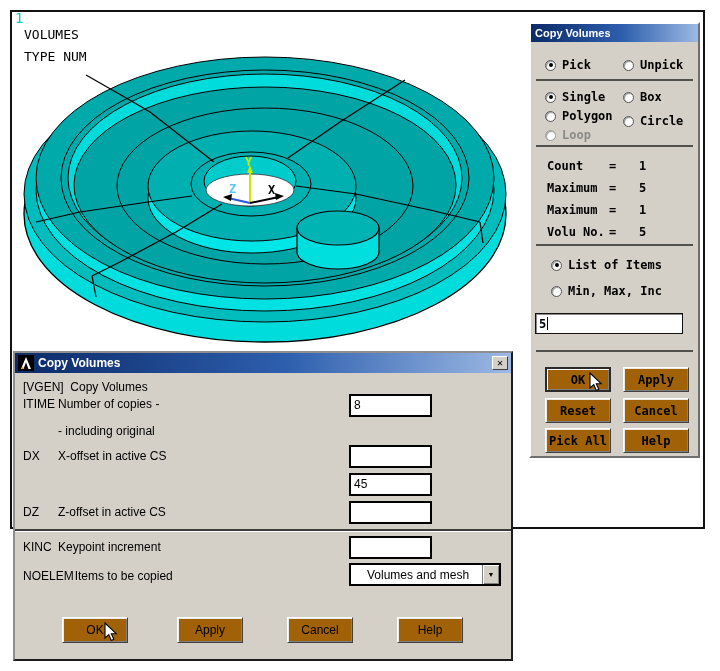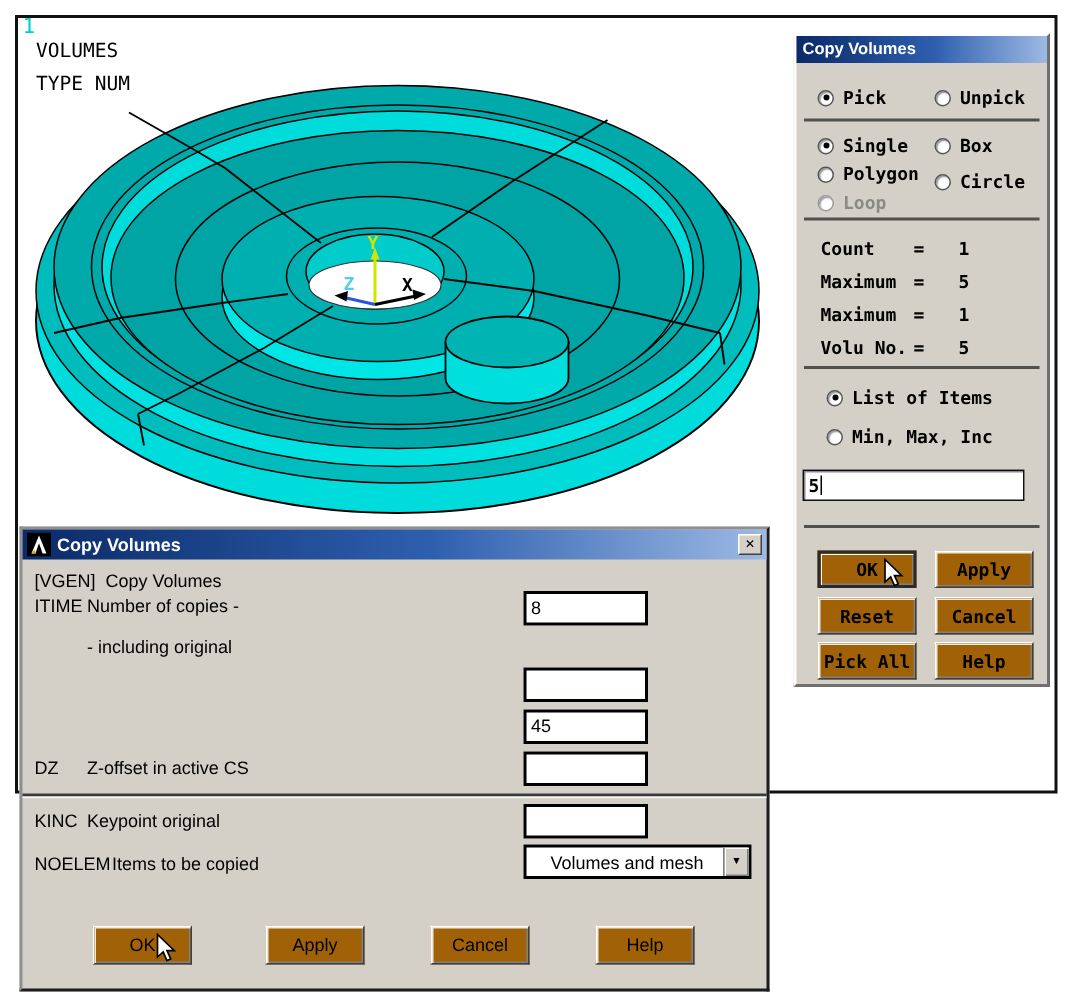--- a/index.html
+++ b/index.html
@@ -258,35 +258,39 @@
   <div class="frow" style="top:44px;">
     <span class="fcode">ITIME</span>
     <span>Number of copies -</span>
   </div>
   <div class="vinput" style="top:41px;"><span>8</span></div>
 
   <div class="frow" style="top:71px;left:43px;">
     <span>- including original</span>
   </div>
 
+  <div class="frow" style="top:96px;">
+    <span class="fcode">DX</span>
+    <span>X-offset in active CS</span>
+  </div>
   <div class="vinput" style="top:92px;"><span></span></div>
 
   <div class="vinput" style="top:120px;"><span>45</span></div>
 
   <div class="frow" style="top:152px;">
     <span class="fcode">DZ</span>
     <span>Z-offset in active CS</span>
   </div>
   <div class="vinput" style="top:148px;"><span></span></div>
 
   <div class="hsep" style="top:176px;"></div>
 
   <div class="frow" style="top:187px;">
     <span class="fcode">KINC</span>
-    <span>Keypoint original</span>
+    <span>Keypoint increment</span>
   </div>
   <div class="vinput" style="top:183px;"><span></span></div>
 
   <div class="frow" style="top:216px;">
     <span class="fcode">NOELEM</span>
     <span>Items to be copied</span>
   </div>
   <div id="dropdown">
     <span class="ddtext">Volumes and mesh</span>
     <span class="ddbtn">▼</span>

